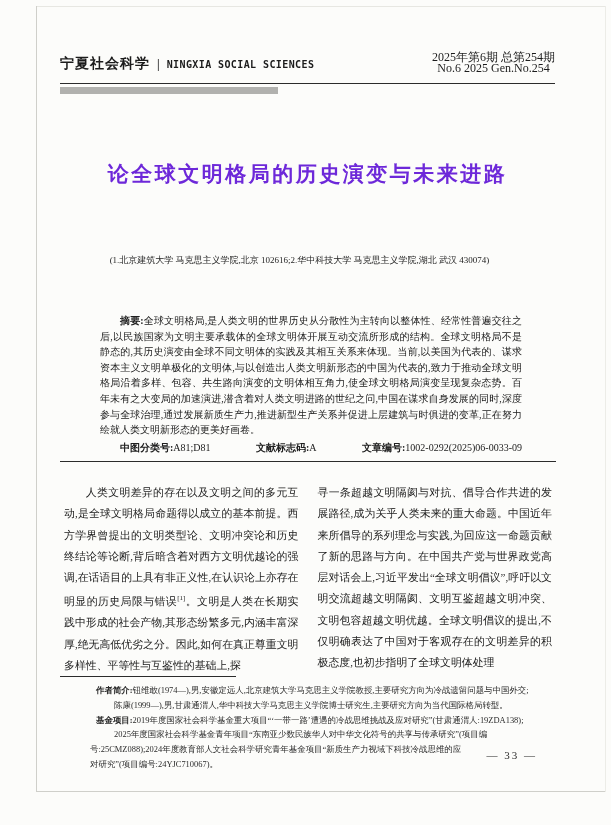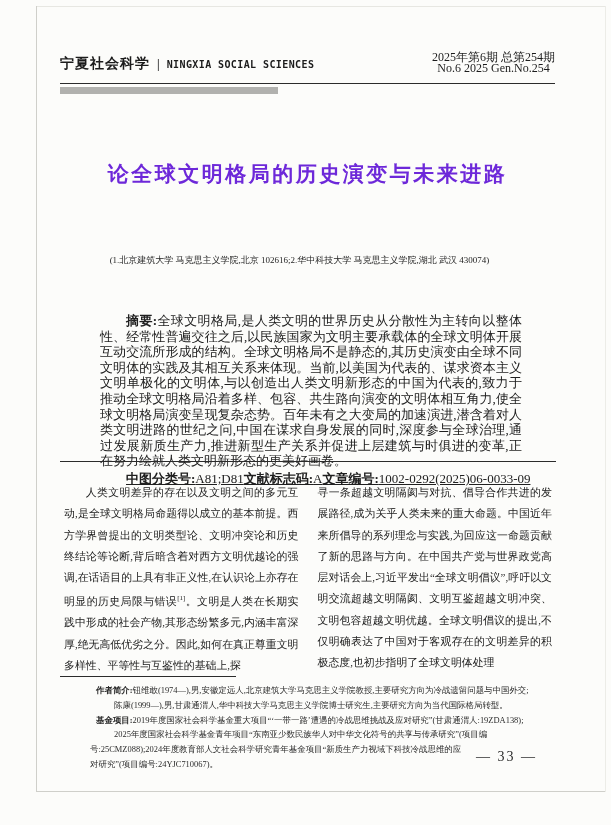--- a/index.html
+++ b/index.html
@@ -31,26 +31,26 @@
   .title{
     position:absolute;left:40px;right:36px;top:160px;text-align:center;
     font-size:21px;font-weight:bold;letter-spacing:2.5px;
     font-family:"Liberation Sans","DejaVu Sans",sans-serif;color:#6d28d9;
   }
   .authors{position:absolute;left:60px;right:56px;top:227px;text-align:center;font-size:12.5px;letter-spacing:1px;}
   .author-sup{font-size:8px;vertical-align:super;letter-spacing:0;}
   .affiliation{position:absolute;left:44px;right:56px;top:254px;text-align:center;font-size:9px;color:#242424;}
 
   
-  .abstract-block{position:absolute;left:100px;width:422px;top:313px;font-size:13px;line-height:15.6px;text-align:justify;color:#202020;}
+  .abstract-block{position:absolute;left:100px;width:422px;top:313px;font-size:10px;line-height:15.6px;text-align:justify;color:#202020;}
   .abstract-block p{margin:0;}
   .p-indent{text-indent:2em;}
   .bold-label{font-weight:bold;}
   .meta-row{display:flex;gap:0;justify-content:space-between;padding-left:2em;margin-top:2px;}
-  .meta-item{white-space:nowrap;text-decoration:underline;}
+  .meta-item{white-space:nowrap;}
 
   
   .main-divider{position:absolute;left:60px;right:55px;top:461px;border-top:1.3px solid #2b2b2b;}
 
   
   .body-columns{
     position:absolute;left:60px;right:55px;top:478px;display:flex;gap:11px;
     font-size:10.9px;line-height:21.3px;text-align:justify;color:#1a1a1a;
   }
   .column{flex:1;min-width:0;}
@@ -59,21 +59,21 @@
 
   
   .fn-divider{position:absolute;left:60px;top:676px;width:176px;border-top:1.3px solid #2b2b2b;}
   .footnotes{position:absolute;left:60px;right:55px;top:683px;font-size:8.45px;line-height:14.8px;color:#2a2a2a;}
   .fn-line{white-space:nowrap;overflow:hidden;}
   .ind-a{padding-left:36px;}
   .ind-b{padding-left:54px;}
   .ind-c{padding-left:30px;}
   .fn-label{font-weight:bold;}
 
-  .page-number{position:absolute;right:74px;top:749px;font-size:14px;letter-spacing:2px;color:#2a2a2a;}
+  .page-number{position:absolute;right:74px;top:749px;font-size:11px;letter-spacing:2px;color:#2a2a2a;}
 </style>
 </head>
 <body>
 
 <div class="page">
   <div class="edge-top"></div>
   <div class="edge-left"></div>
   <div class="edge-bottom"></div>
   <div class="edge-right"></div>
 

